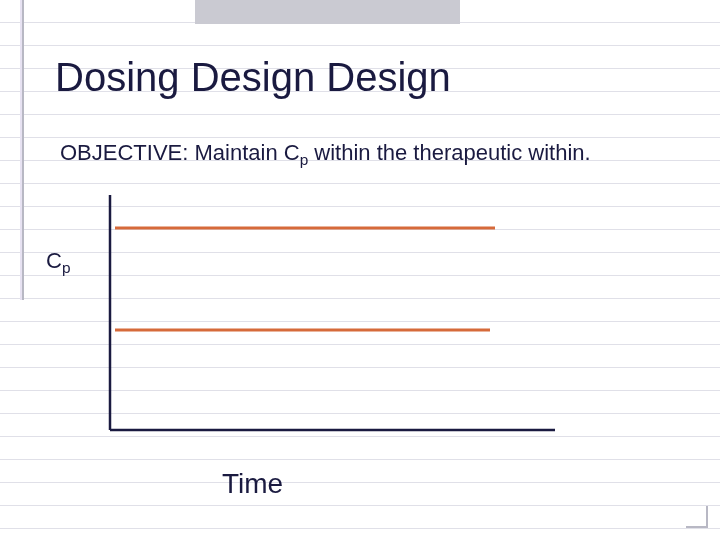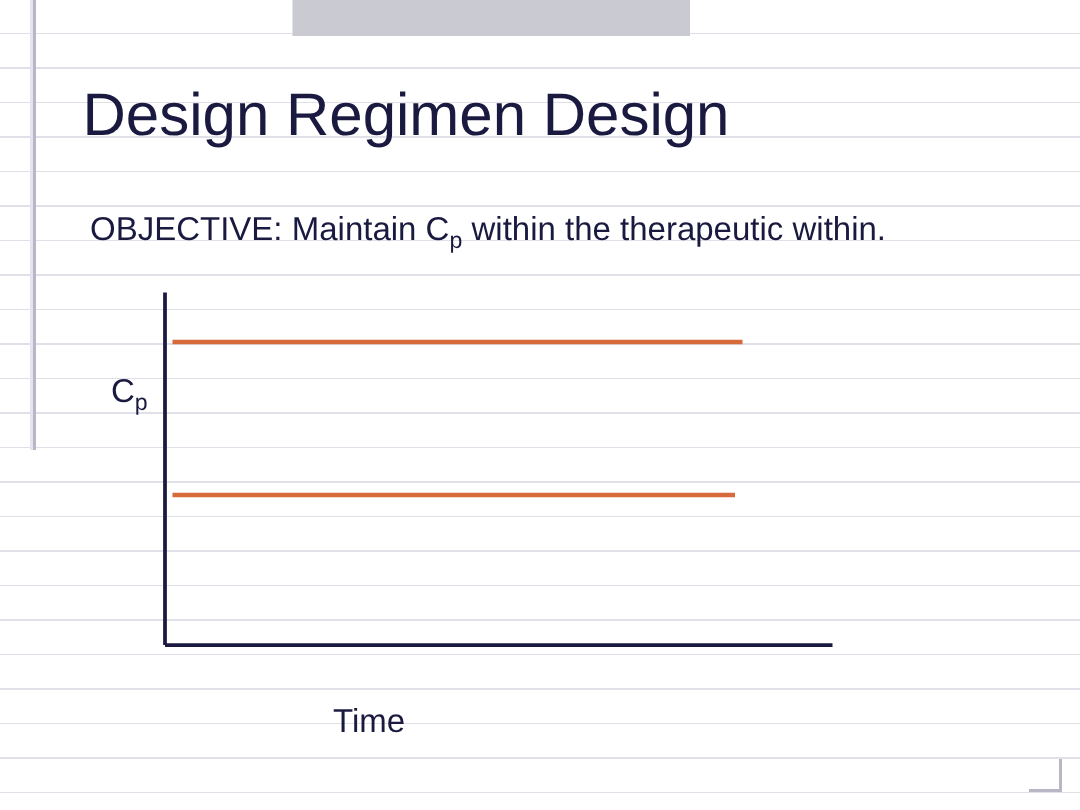--- a/index.html
+++ b/index.html
@@ -64,34 +64,34 @@
     top: 140px;
     font-size: 22px;
     color: #1a1a40;
   }
   .objective sub {
     font-size: 0.7em;
     vertical-align: sub;
   }
   .ylab {
     position: absolute;
-    left: 74px;
+    left: 46px;
     top: 248px;
     font-size: 22px;
     color: #1a1a40;
   }
   .ylab sub {
     font-size: 0.7em;
     vertical-align: sub;
   }
   .xlab {
     position: absolute;
     left: 222px;
     top: 468px;
-    font-size: 22px;
+    font-size: 28px;
     color: #1a1a40;
   }
   .corner {
     position: absolute;
     right: 12px;
     bottom: 12px;
     width: 22px;
     height: 22px;
   }
   .corner::before,
@@ -104,21 +104,21 @@
   .corner::after  { bottom: 0; right: 0; width: 2px;  height: 22px; }
 </style>
 </head>
 <body>
 
 <div class="ruling"></div>
 <div class="top-band"></div>
 <div class="vline-accent"></div>
 <div class="vline-main"></div>
 
-<div class="title">Design Regimen Design</div>
+<div class="title">Dosing Design Design</div>
 
 <div class="objective">
   <span>OBJECTIVE:  Maintain C</span><sub>p</sub><span> within the therapeutic within.</span>
 </div>
 
 <div class="ylab">
   <span>C</span><sub>p</sub>
 </div>
 
 <div class="xlab">Time</div>

